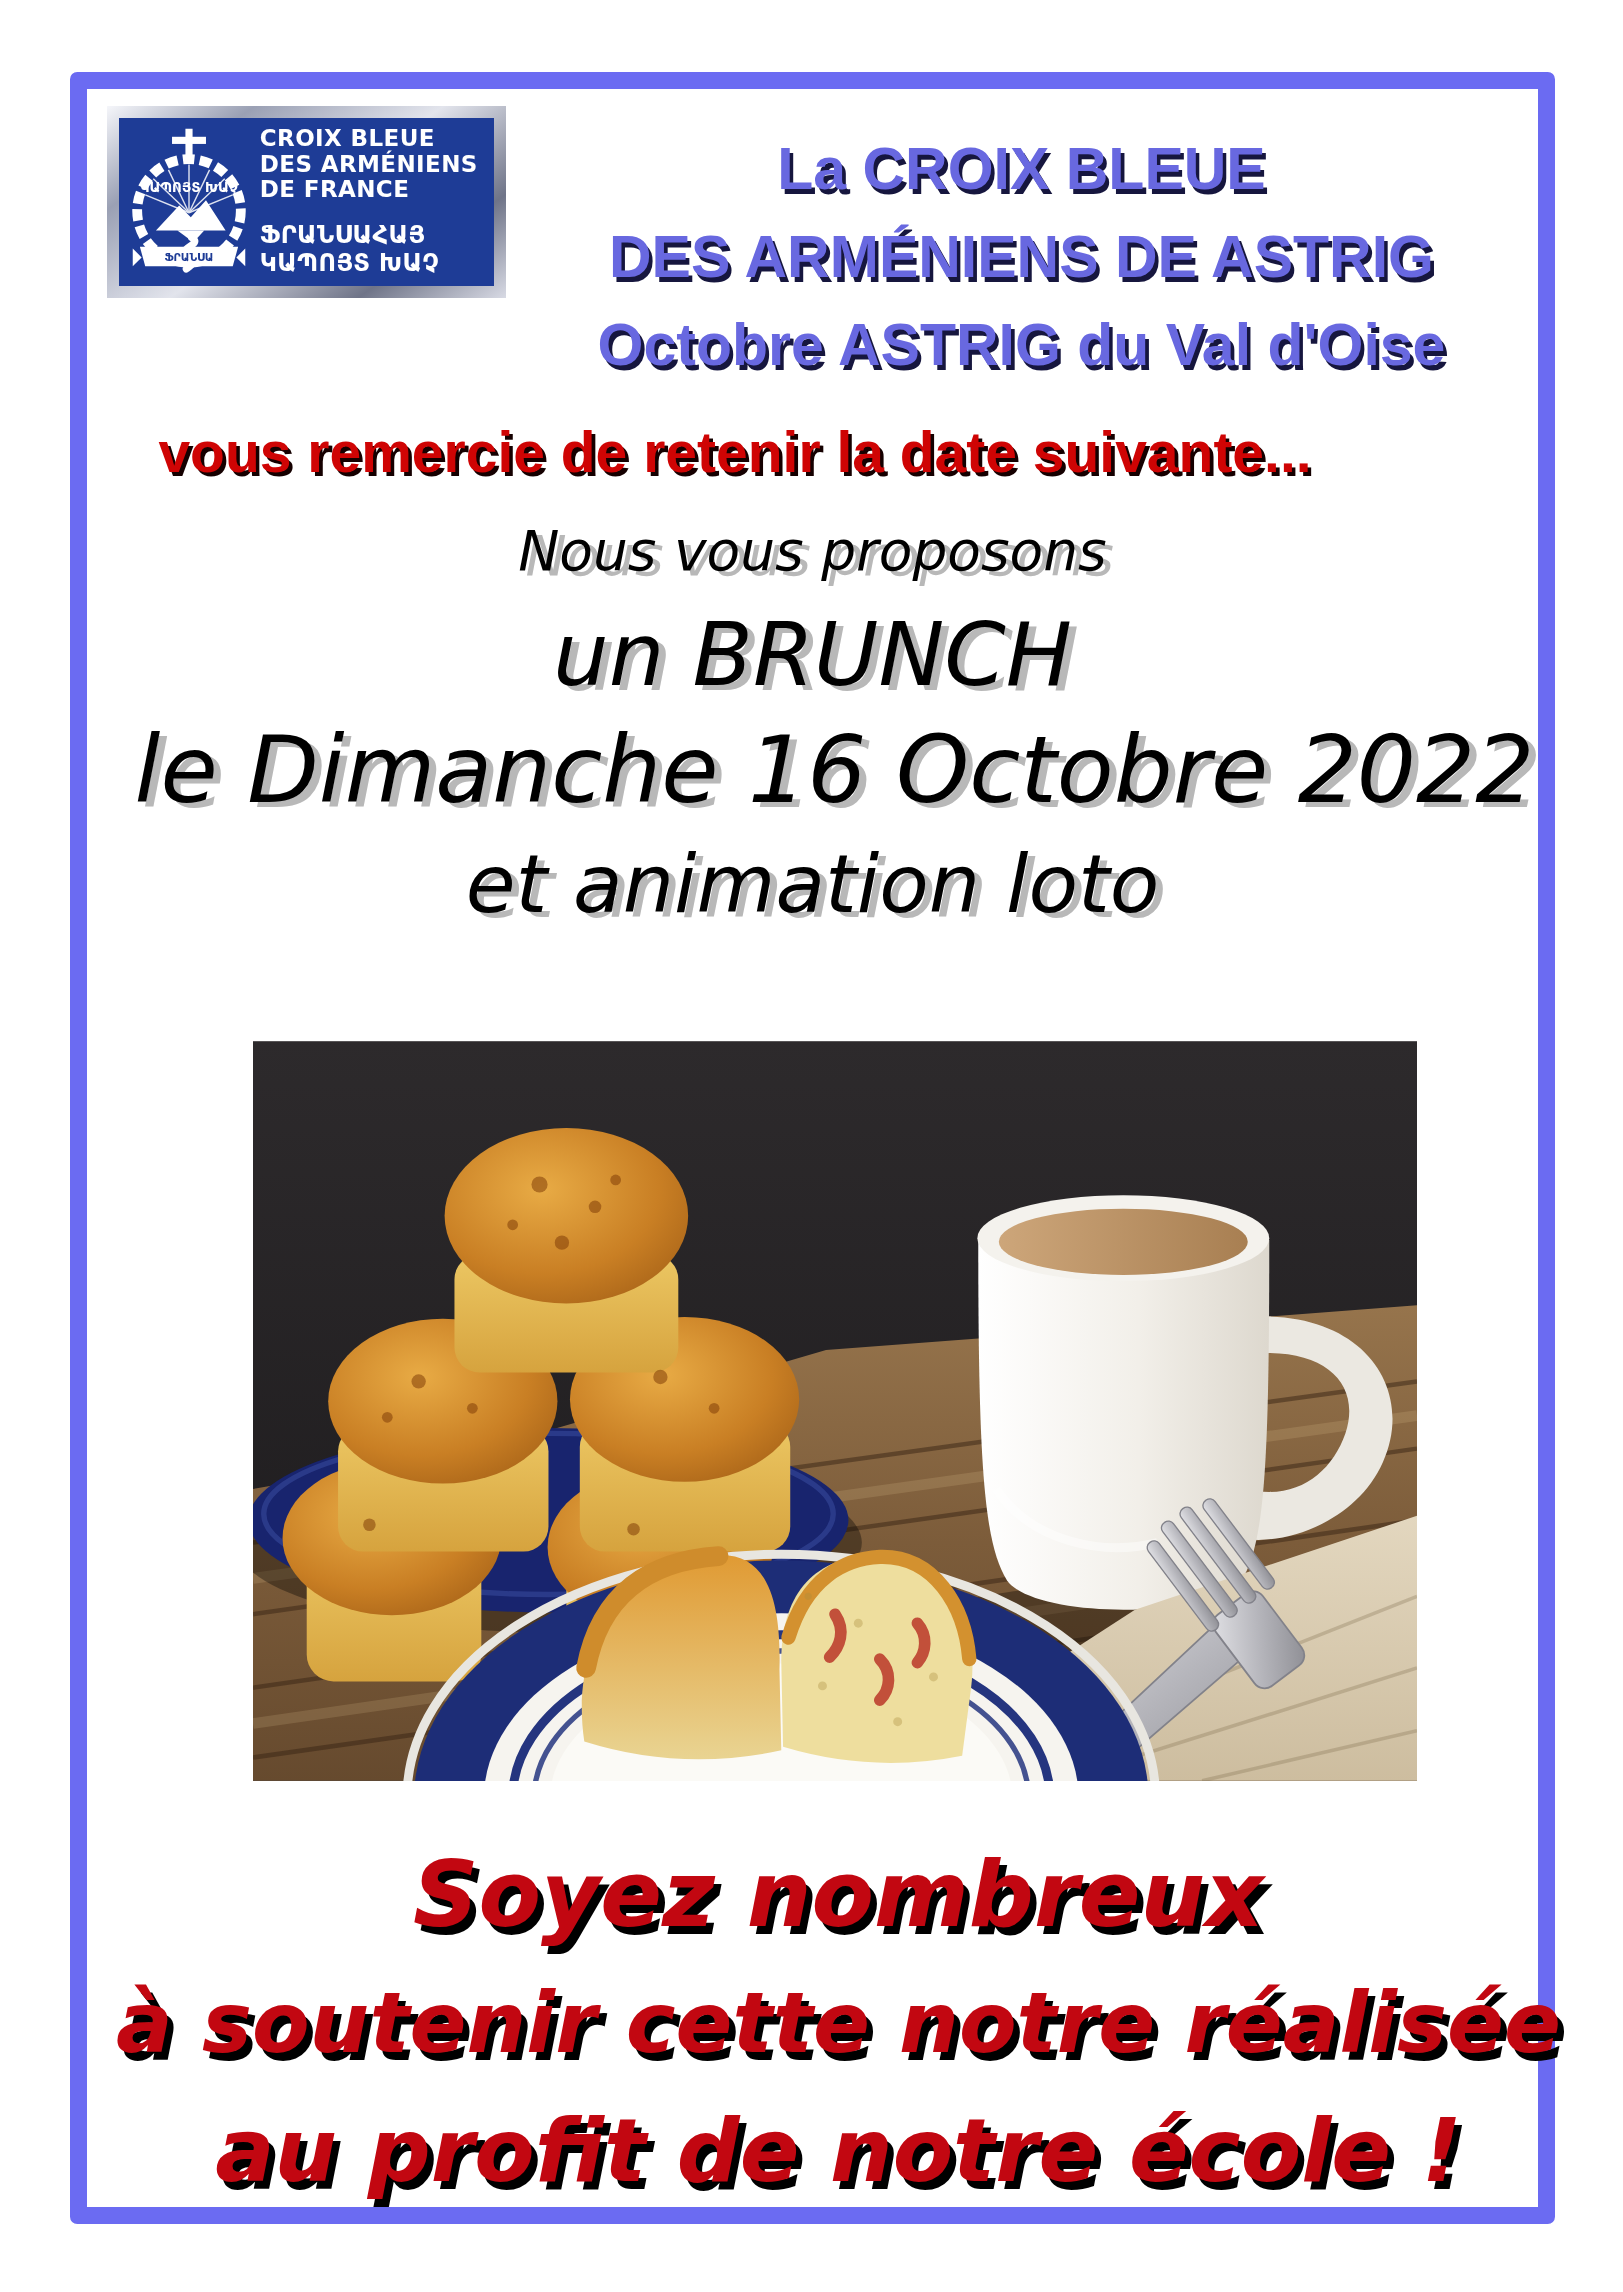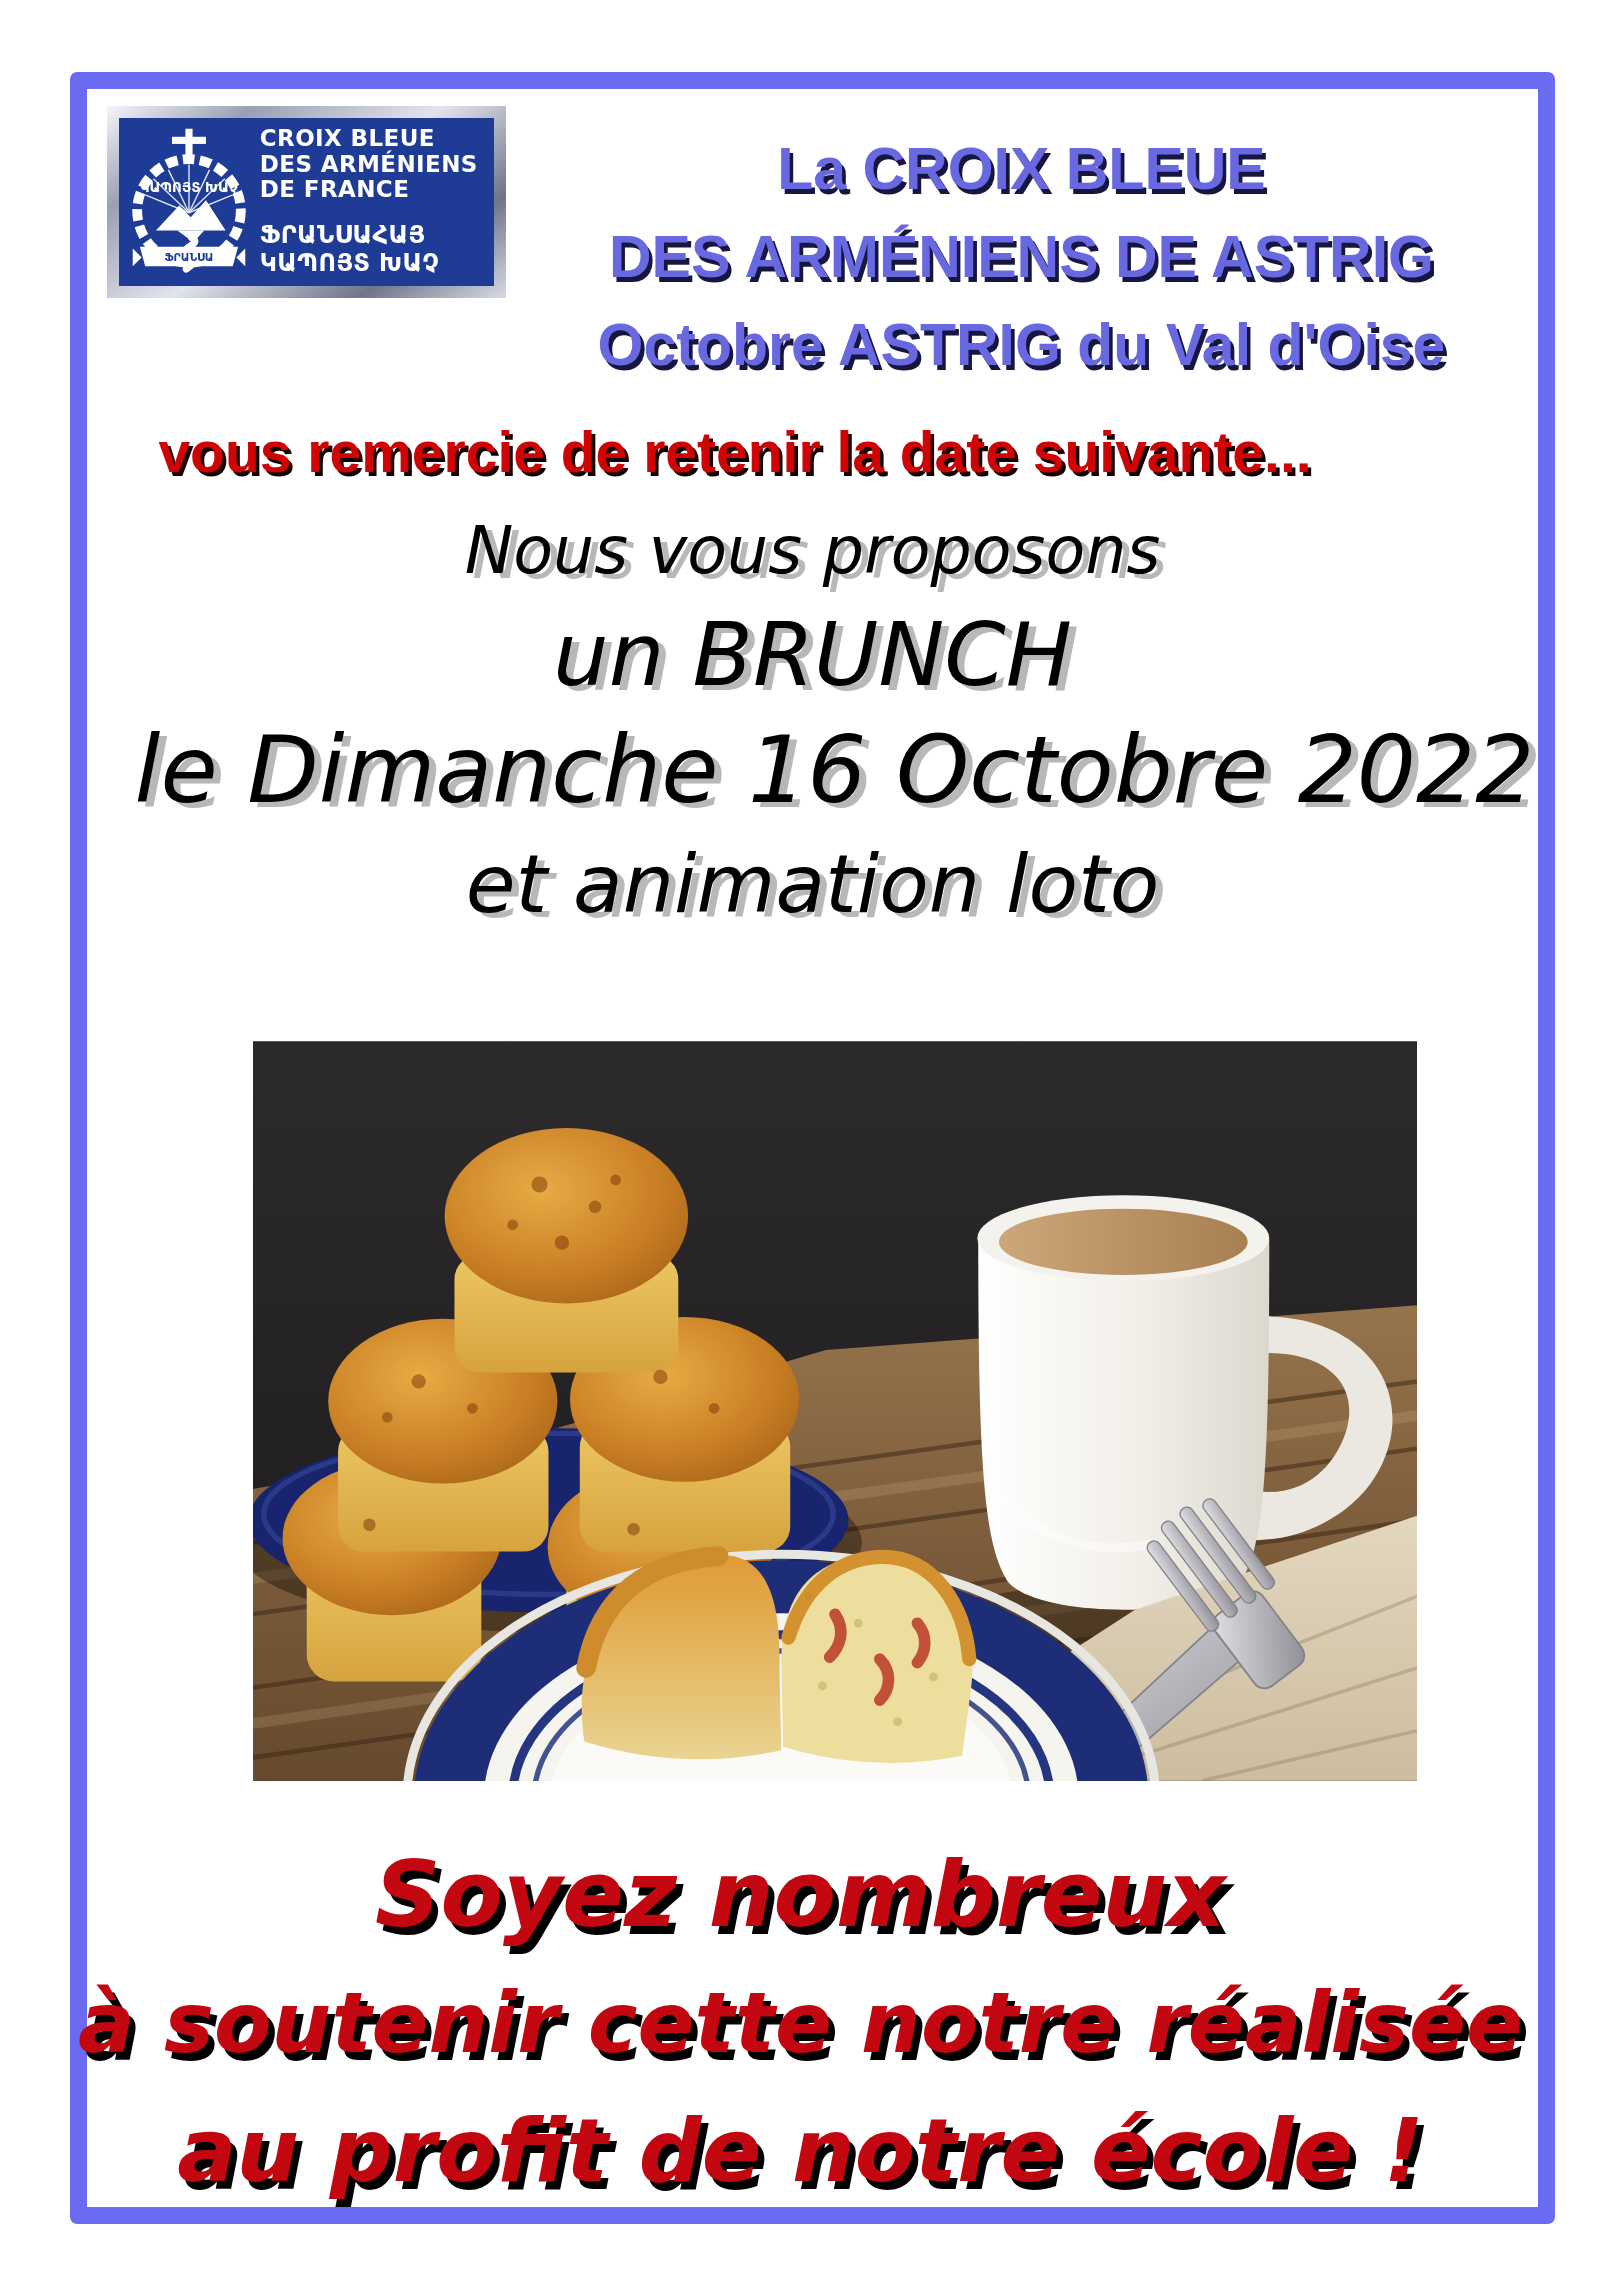--- a/index.html
+++ b/index.html
@@ -55,38 +55,39 @@
   
   .announce{
     position:absolute;left:70px;top:500px;width:1485px;
     text-align:center;
     color:#000000;
     font-style:italic;
     font-family:"DejaVu Sans",sans-serif;
     text-shadow:7.2px 5.4px 0 #b8b8b8;
   }
   .a-line{white-space:nowrap;}
-  .a1{font-size:65px;line-height:102px;}
+  .a1{font-size:55px;line-height:102px;}
   .a2{font-size:88px;line-height:106px;}
   .a3{font-size:93px;line-height:124px;margin-left:44px;}
   .a4{font-size:81px;line-height:111px;}
   .a5{font-size:81px;line-height:104px;}
   
   .photo{
     position:absolute;left:253px;top:1041px;width:1164px;height:740px;
     overflow:hidden;
   }
   
   .footer{
-    position:absolute;left:58px;top:1829px;width:1485px;
+    position:absolute;left:70px;top:1829px;width:1485px;
     text-align:center;
     color:#c20711;
     font-weight:bold;font-style:italic;
     font-family:"DejaVu Sans",sans-serif;
     text-shadow:6.3px 8px 0 #000000;
+    padding-left:26px;
   }
   .f-line{white-space:nowrap;}
   .f1{font-size:91px;line-height:131px;}
   .f2{font-size:84px;line-height:127px;}
   .f3{font-size:88px;line-height:127px;}
 </style>
 </head>
 <body>
 
 <div class="page">

